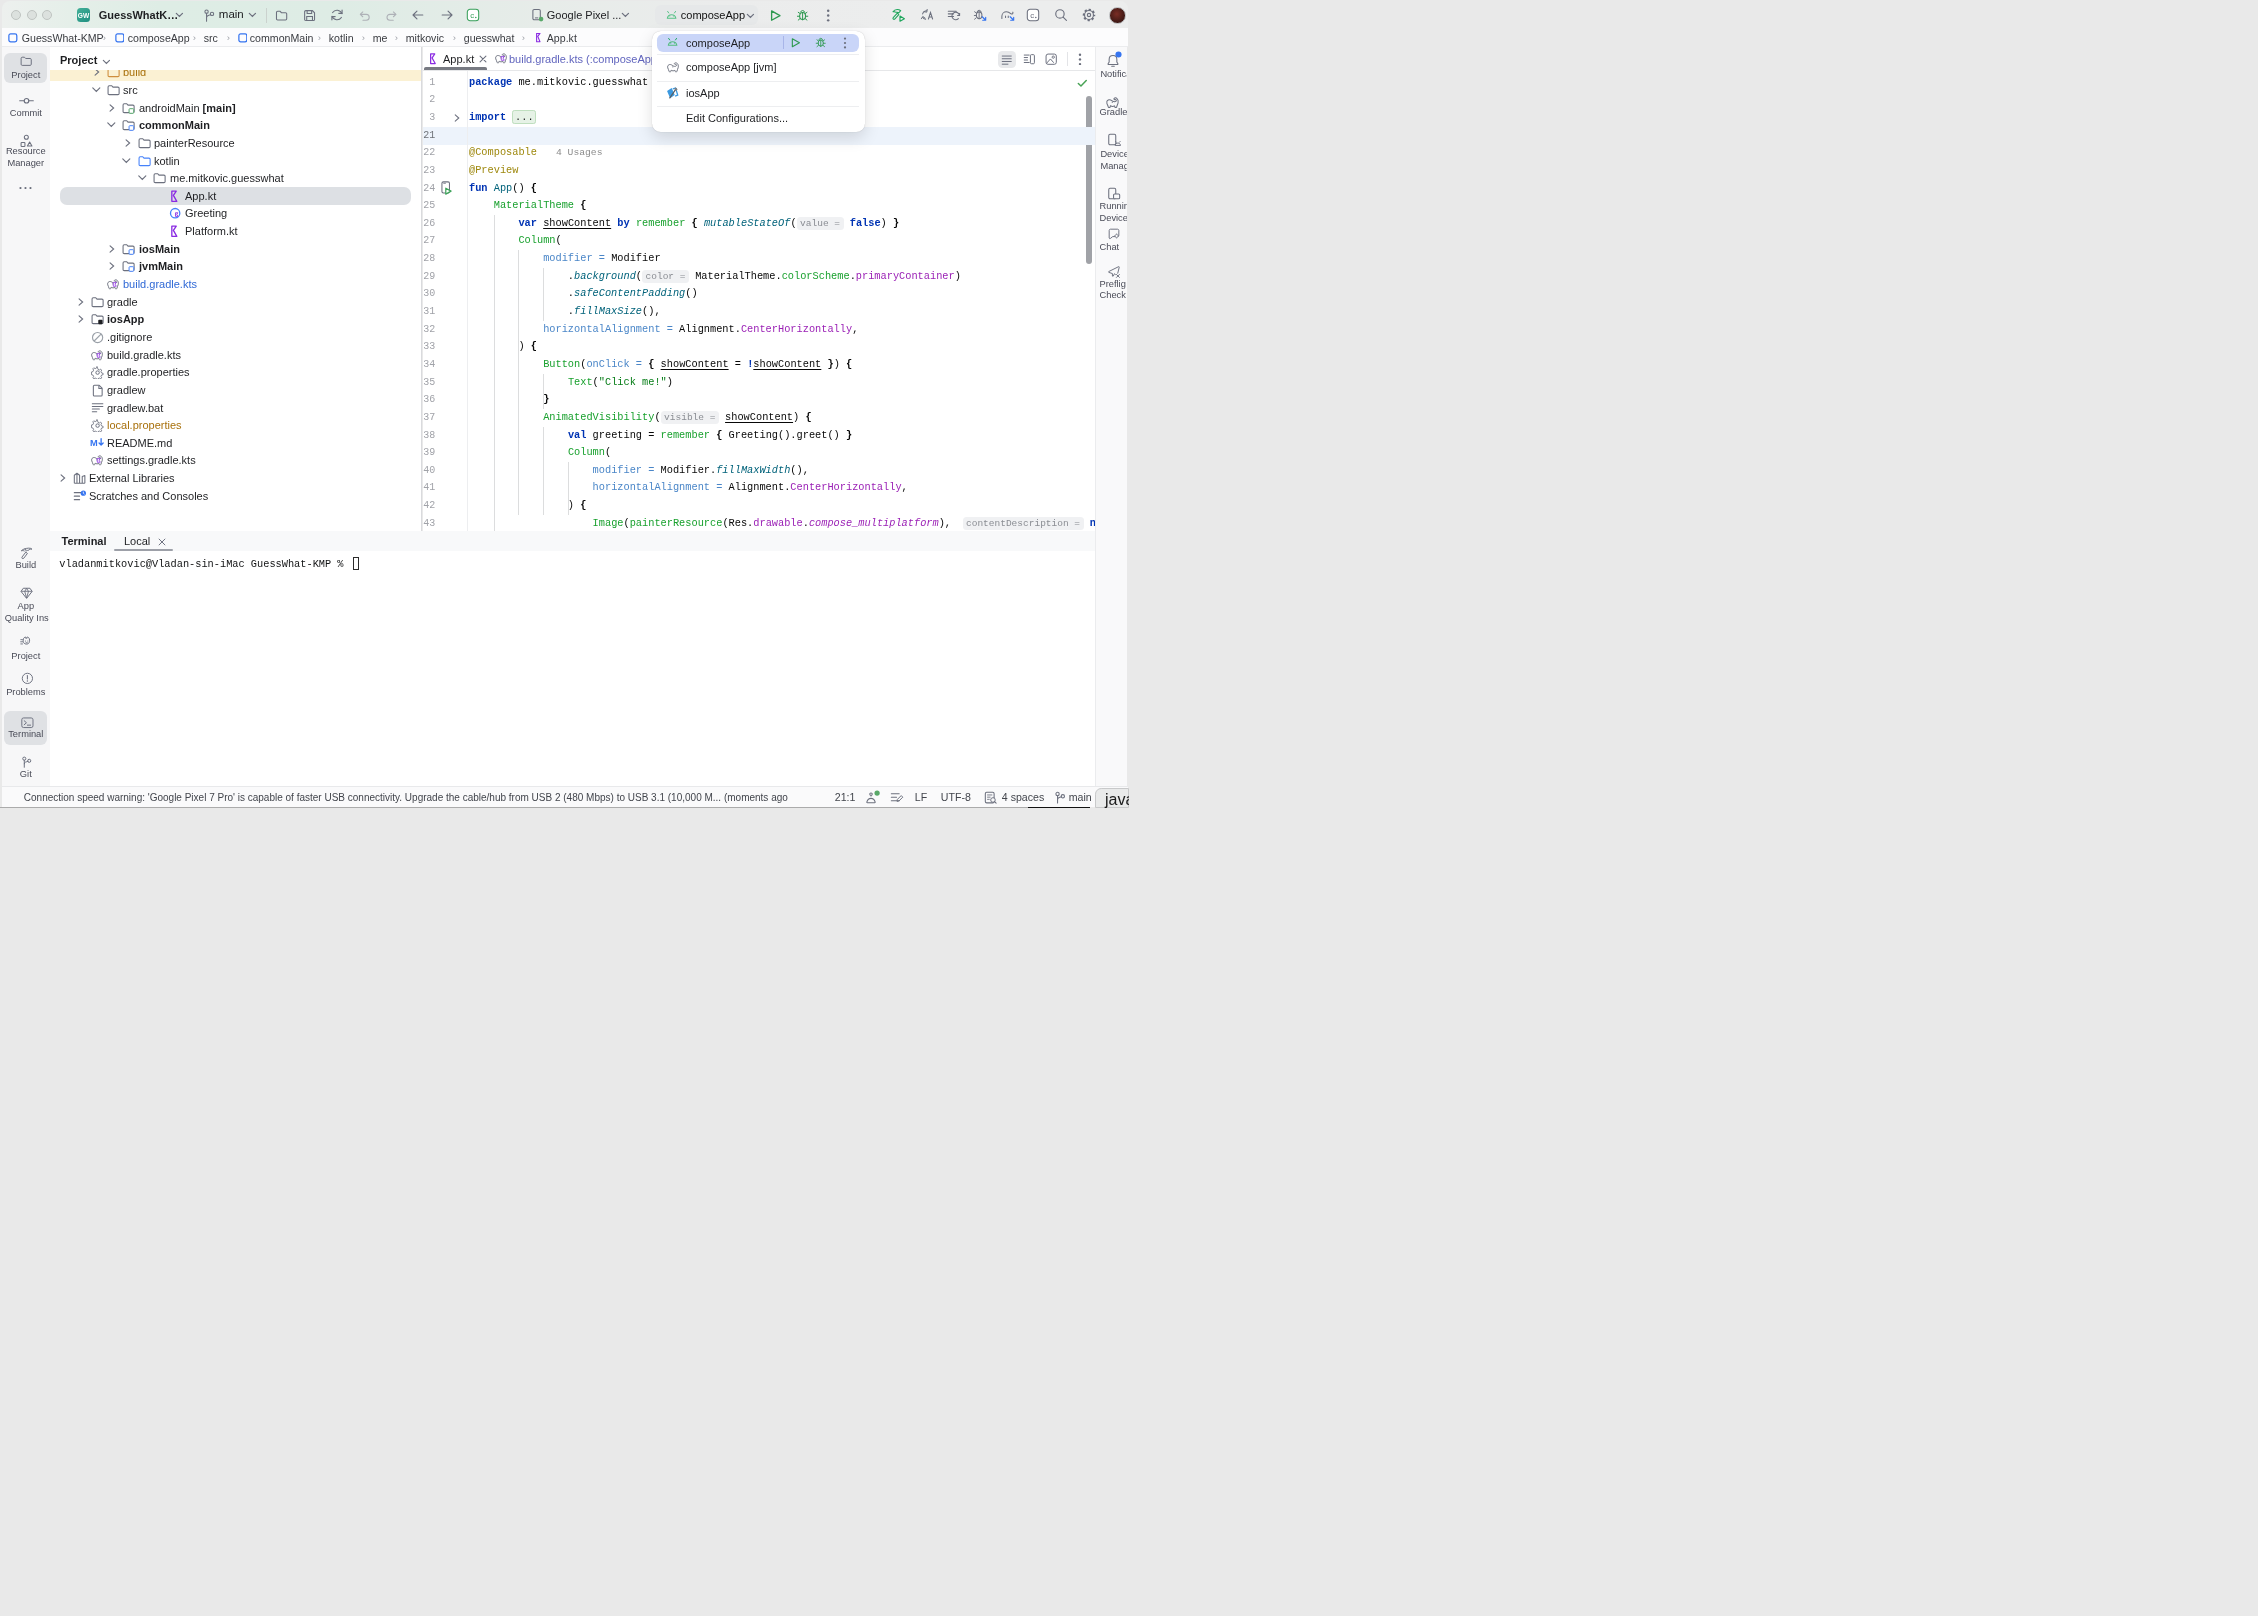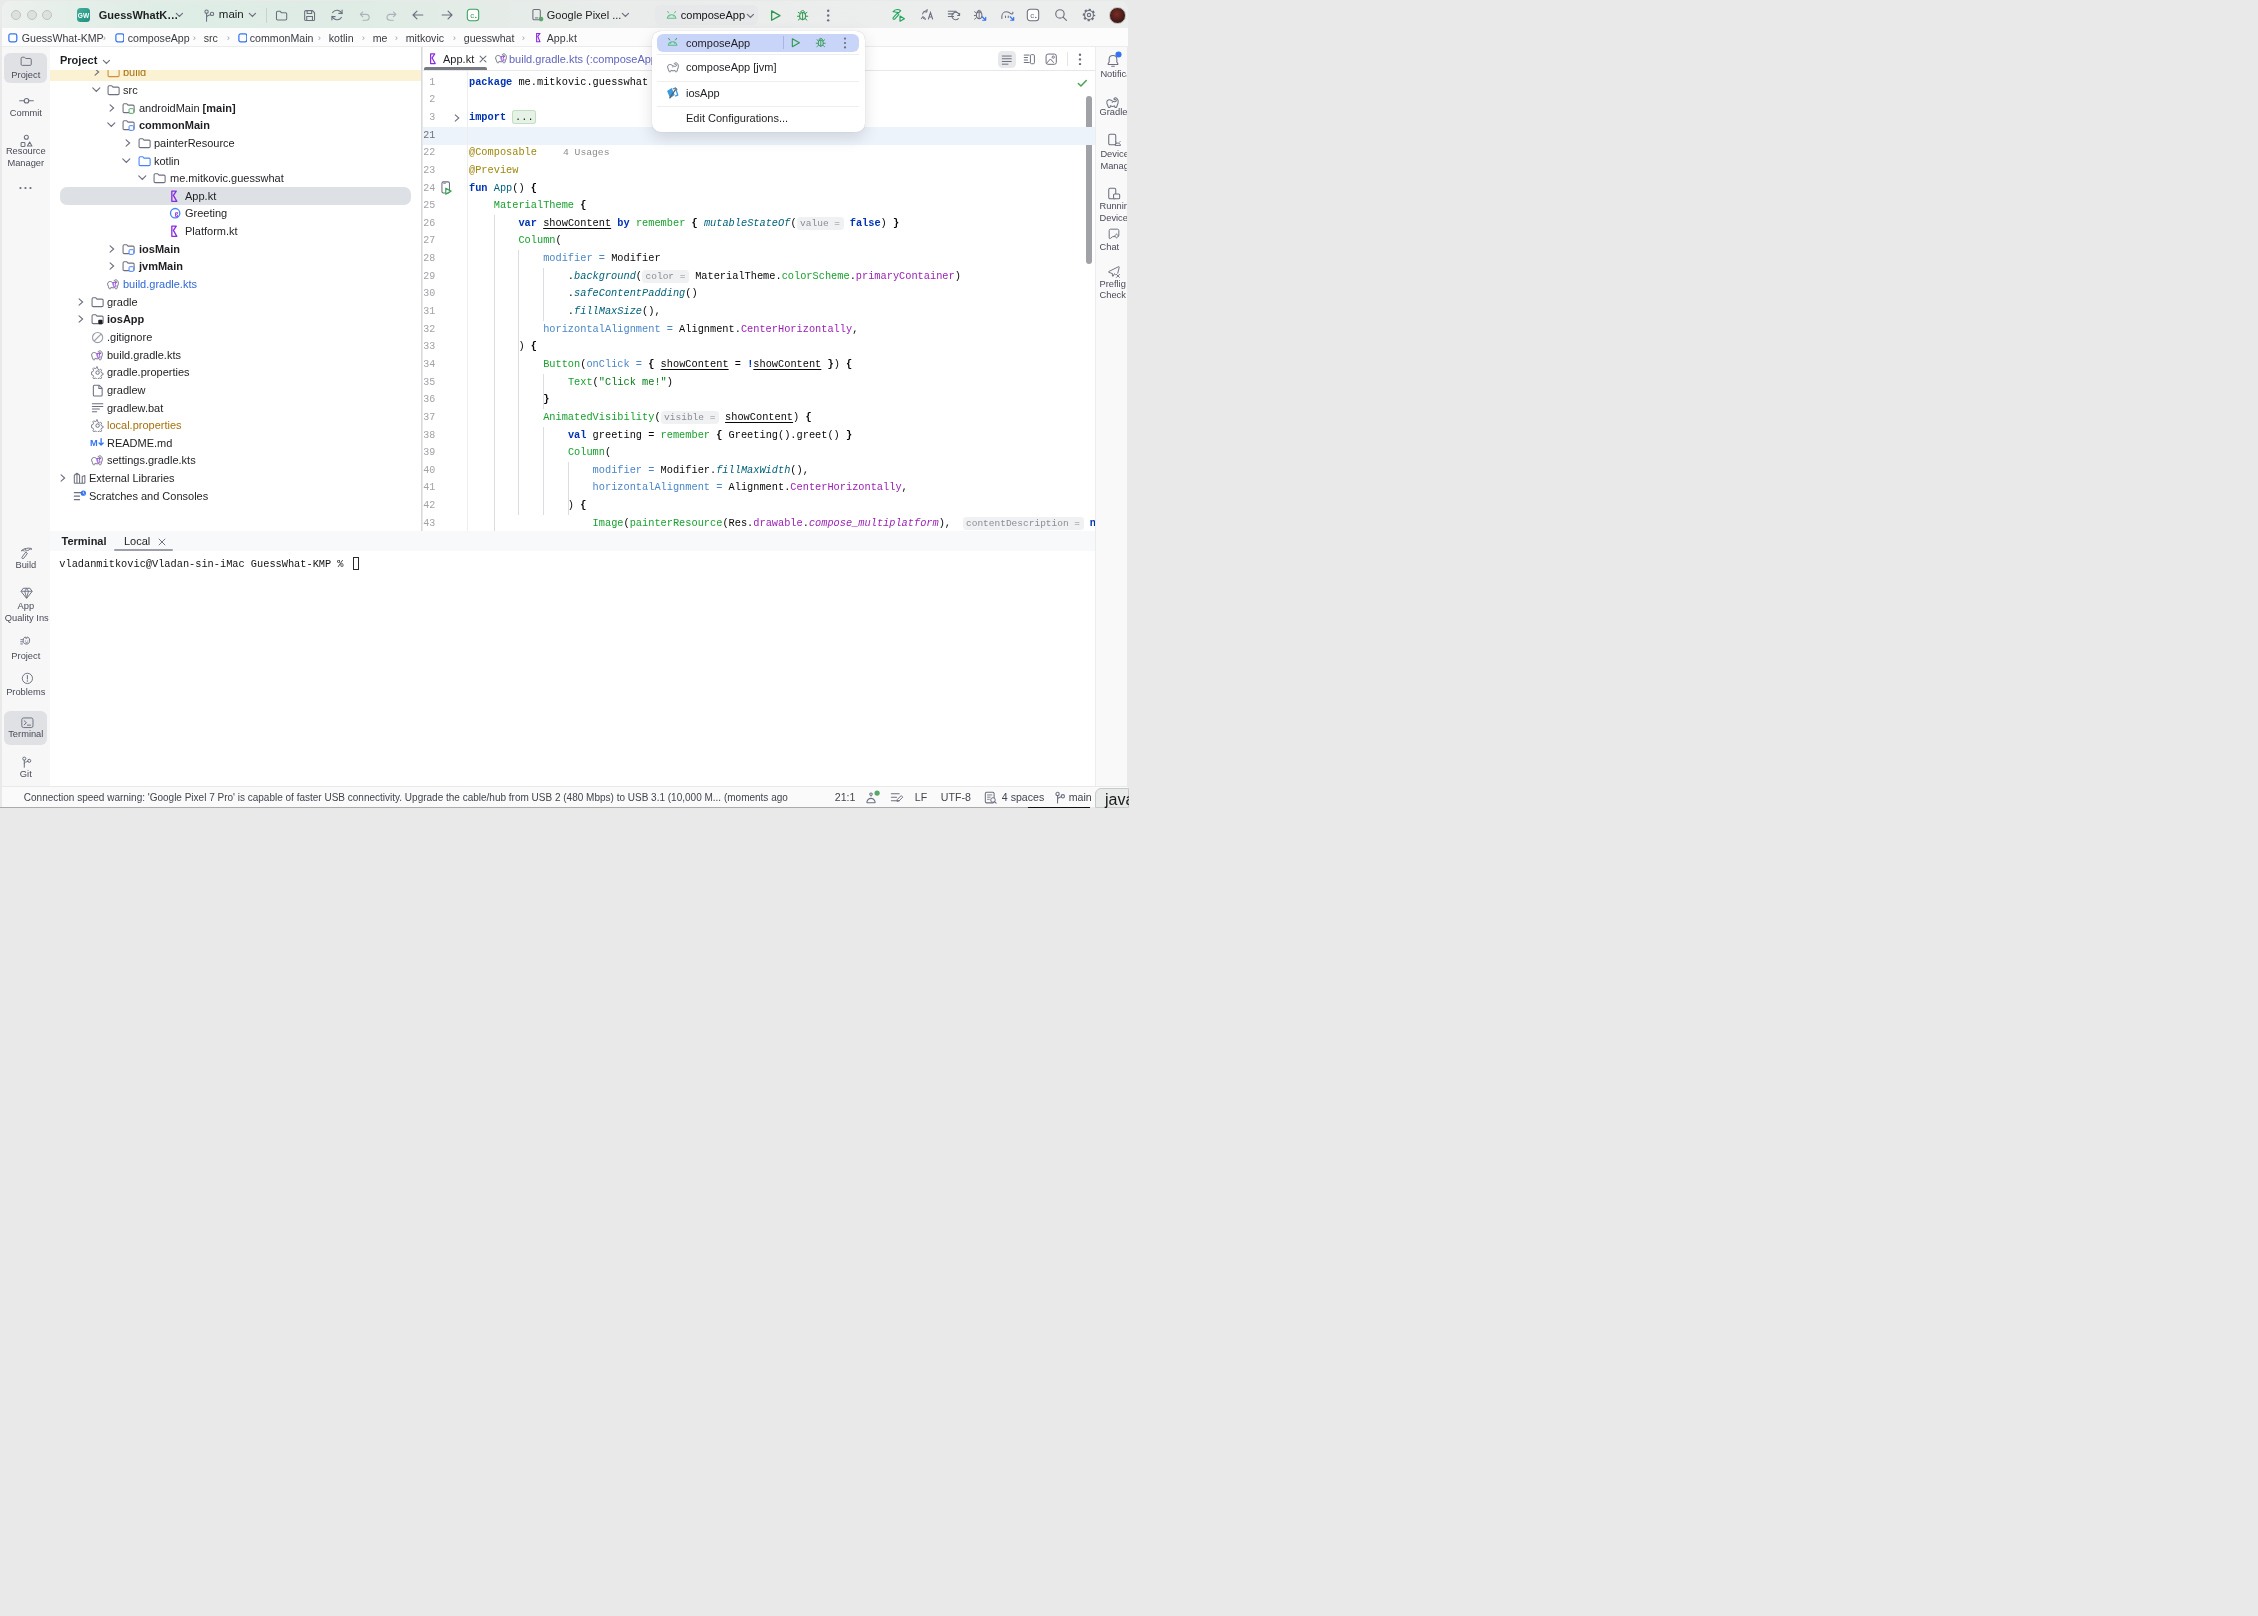--- a/index.html
+++ b/index.html
@@ -623,21 +623,21 @@
       </svg>
 
     <svg class="abs" style="left:17.6px;top:110px" width="11.5" height="14" viewBox="0 0 13 16">
         <rect x="1" y="1" width="8.6" height="12.6" rx="1.6" fill="none" stroke="#6C707E" stroke-width="1.2"></rect>
         <path d="M3 2.6h2" stroke="#6C707E" stroke-width="1" stroke-linecap="round"></path>
         <path d="M5.4 8.2l6 3.4-6 3.4z" fill="#fff" stroke="#3FA45B" stroke-width="1.4" stroke-linejoin="round"></path>
       </svg>
 
     <div class="cl" style="top:2.6px"><span class="kw">package</span> me.mitkovic.guesswhat</div>
     <div class="cl" style="top:38px"><span class="kw">import</span> <span style="background:#E6F2E6;border:0.9px solid #BFDFBF;border-radius:2.6px;padding:0 1.8px;color:#1E1F22">...</span></div>
-    <div class="cl" style="top:73px"><span class="ann">@Composable</span><span class="usages" style="margin-left:26px">4 Usages</span></div>
+    <div class="cl" style="top:73px"><span class="ann">@Composable</span><span class="usages" style="margin-left:19px">4 Usages</span></div>
     <div class="cl" style="top:91px"><span class="ann">@Preview</span></div>
     <div class="cl" style="top:109px"><span class="kw">fun</span> <span class="fdecl">App</span>() <span class="brace">{</span></div>
     <div class="cl" style="top:126px">    <span class="cfun">MaterialTheme</span> <span class="brace">{</span></div>
     <div class="cl" style="top:144px">        <span class="kw">var</span> <span class="und">showContent</span> <span class="kw">by</span> <span class="cfun">remember</span> <span class="brace">{</span> <span class="ext">mutableStateOf</span>(<span class="hintp">value =</span> <span class="kw">false</span>) <span class="brace">}</span></div>
     <div class="cl" style="top:161px">        <span class="cfun">Column</span>(</div>
     <div class="cl" style="top:179px">            <span class="narg">modifier =</span> Modifier</div>
     <div class="cl" style="top:197px">                .<span class="ext">background</span>(<span class="hintp">color =</span> MaterialTheme.<span class="cfun">colorScheme</span>.<span class="prop">primaryContainer</span>)</div>
     <div class="cl" style="top:214px">                .<span class="ext">safeContentPadding</span>()</div>
     <div class="cl" style="top:232px">                .<span class="ext">fillMaxSize</span>(),</div>
     <div class="cl" style="top:250px">            <span class="narg">horizontalAlignment =</span> Alignment.<span class="prop">CenterHorizontally</span>,</div>

